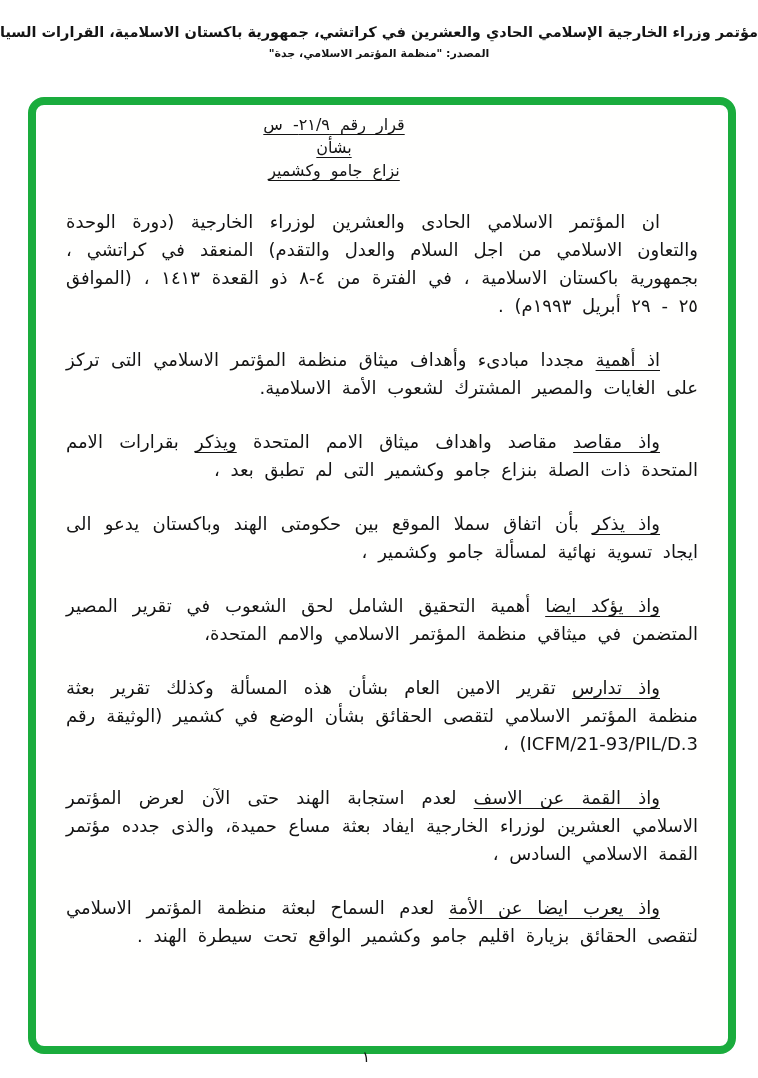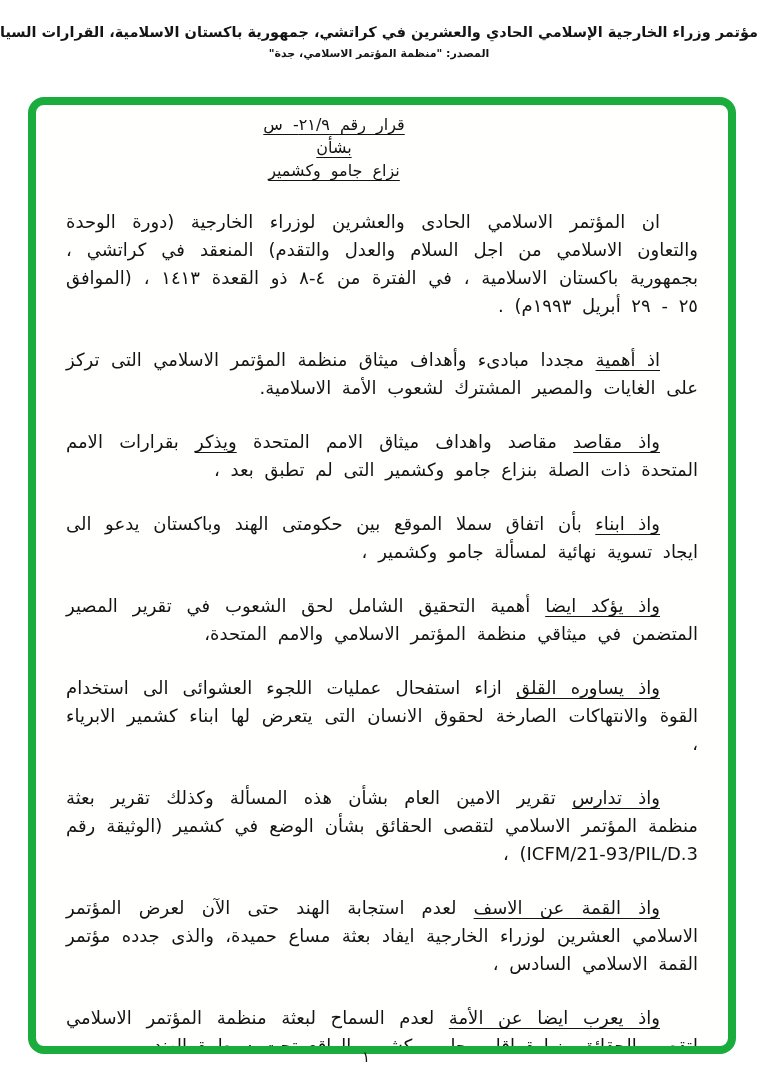--- a/index.html
+++ b/index.html
@@ -87,23 +87,22 @@
   <section class="frame">
     <div class="title-block" id="title-block">
         <div class="title-line">قرار رقم ٢١/٩- س</div>
         <div class="title-line">بشأن</div>
         <div class="title-line">نزاع جامو وكشمير</div>
       </div>
     <div class="body-block" id="body-block">
         <p class="para"><span>ان المؤتمر الاسلامي الحادى والعشرين لوزراء الخارجية (دورة الوحدة والتعاون الاسلامي من اجل السلام والعدل والتقدم) المنعقد في كراتشي ، بجمهورية باكستان الاسلامية ، في الفترة من ٤-٨ ذو القعدة ١٤١٣ ، (الموافق ٢٥ - ٢٩ أبريل ١٩٩٣م) .</span></p>
         <p class="para"><span class="u">اذ أهمية</span><span> مجددا مبادىء وأهداف ميثاق منظمة المؤتمر الاسلامي التى تركز على الغايات والمصير المشترك لشعوب الأمة الاسلامية.</span></p>
         <p class="para"><span class="u">واذ مقاصد</span><span> مقاصد واهداف ميثاق الامم المتحدة </span><span class="u">ويذكر</span><span> بقرارات الامم المتحدة ذات الصلة بنزاع جامو وكشمير التى لم تطبق بعد ،</span></p>
-        <p class="para"><span class="u">واذ ابناء</span><span> بأن اتفاق سملا الموقع بين حكومتى الهند وباكستان يدعو الى ايجاد تسوية نهائية لمسألة جامو وكشمير ،</span></p>
+        <p class="para"><span class="u">واذ يذكر</span><span> بأن اتفاق سملا الموقع بين حكومتى الهند وباكستان يدعو الى ايجاد تسوية نهائية لمسألة جامو وكشمير ،</span></p>
         <p class="para"><span class="u">واذ يؤكد ايضا</span><span> أهمية التحقيق الشامل لحق الشعوب في تقرير المصير المتضمن في ميثاقي منظمة المؤتمر الاسلامي والامم المتحدة،</span></p>
-        <p class="para"><span class="u">واذ يساوره القلق</span><span> ازاء استفحال عمليات اللجوء العشوائى الى استخدام القوة والانتهاكات الصارخة لحقوق الانسان التى يتعرض لها ابناء كشمير الابرياء ،</span></p>
         <p class="para"><span class="u">واذ تدارس</span><span> تقرير الامين العام بشأن هذه المسألة وكذلك تقرير بعثة منظمة المؤتمر الاسلامي لتقصى الحقائق بشأن الوضع في كشمير (الوثيقة رقم ICFM/21-93/PIL/D.3) ،</span></p>
         <p class="para"><span class="u">واذ القمة عن الاسف</span><span> لعدم استجابة الهند حتى الآن لعرض المؤتمر الاسلامي العشرين لوزراء الخارجية ايفاد بعثة مساع حميدة، والذى جدده مؤتمر القمة الاسلامي السادس ،</span></p>
         <p class="para"><span class="u">واذ يعرب ايضا عن الأمة</span><span> لعدم السماح لبعثة منظمة المؤتمر الاسلامي لتقصى الحقائق بزيارة اقليم جامو وكشمير الواقع تحت سيطرة الهند .</span></p>
       </div>
   </section>
 
   <footer class="page-number">١</footer>
 
 </div>
 

